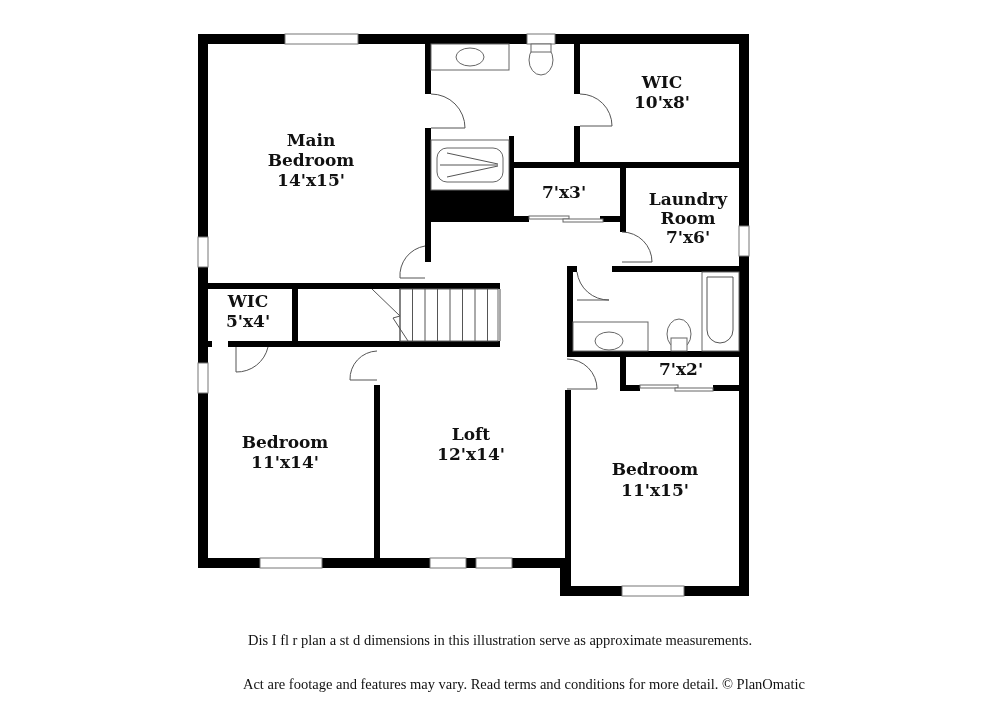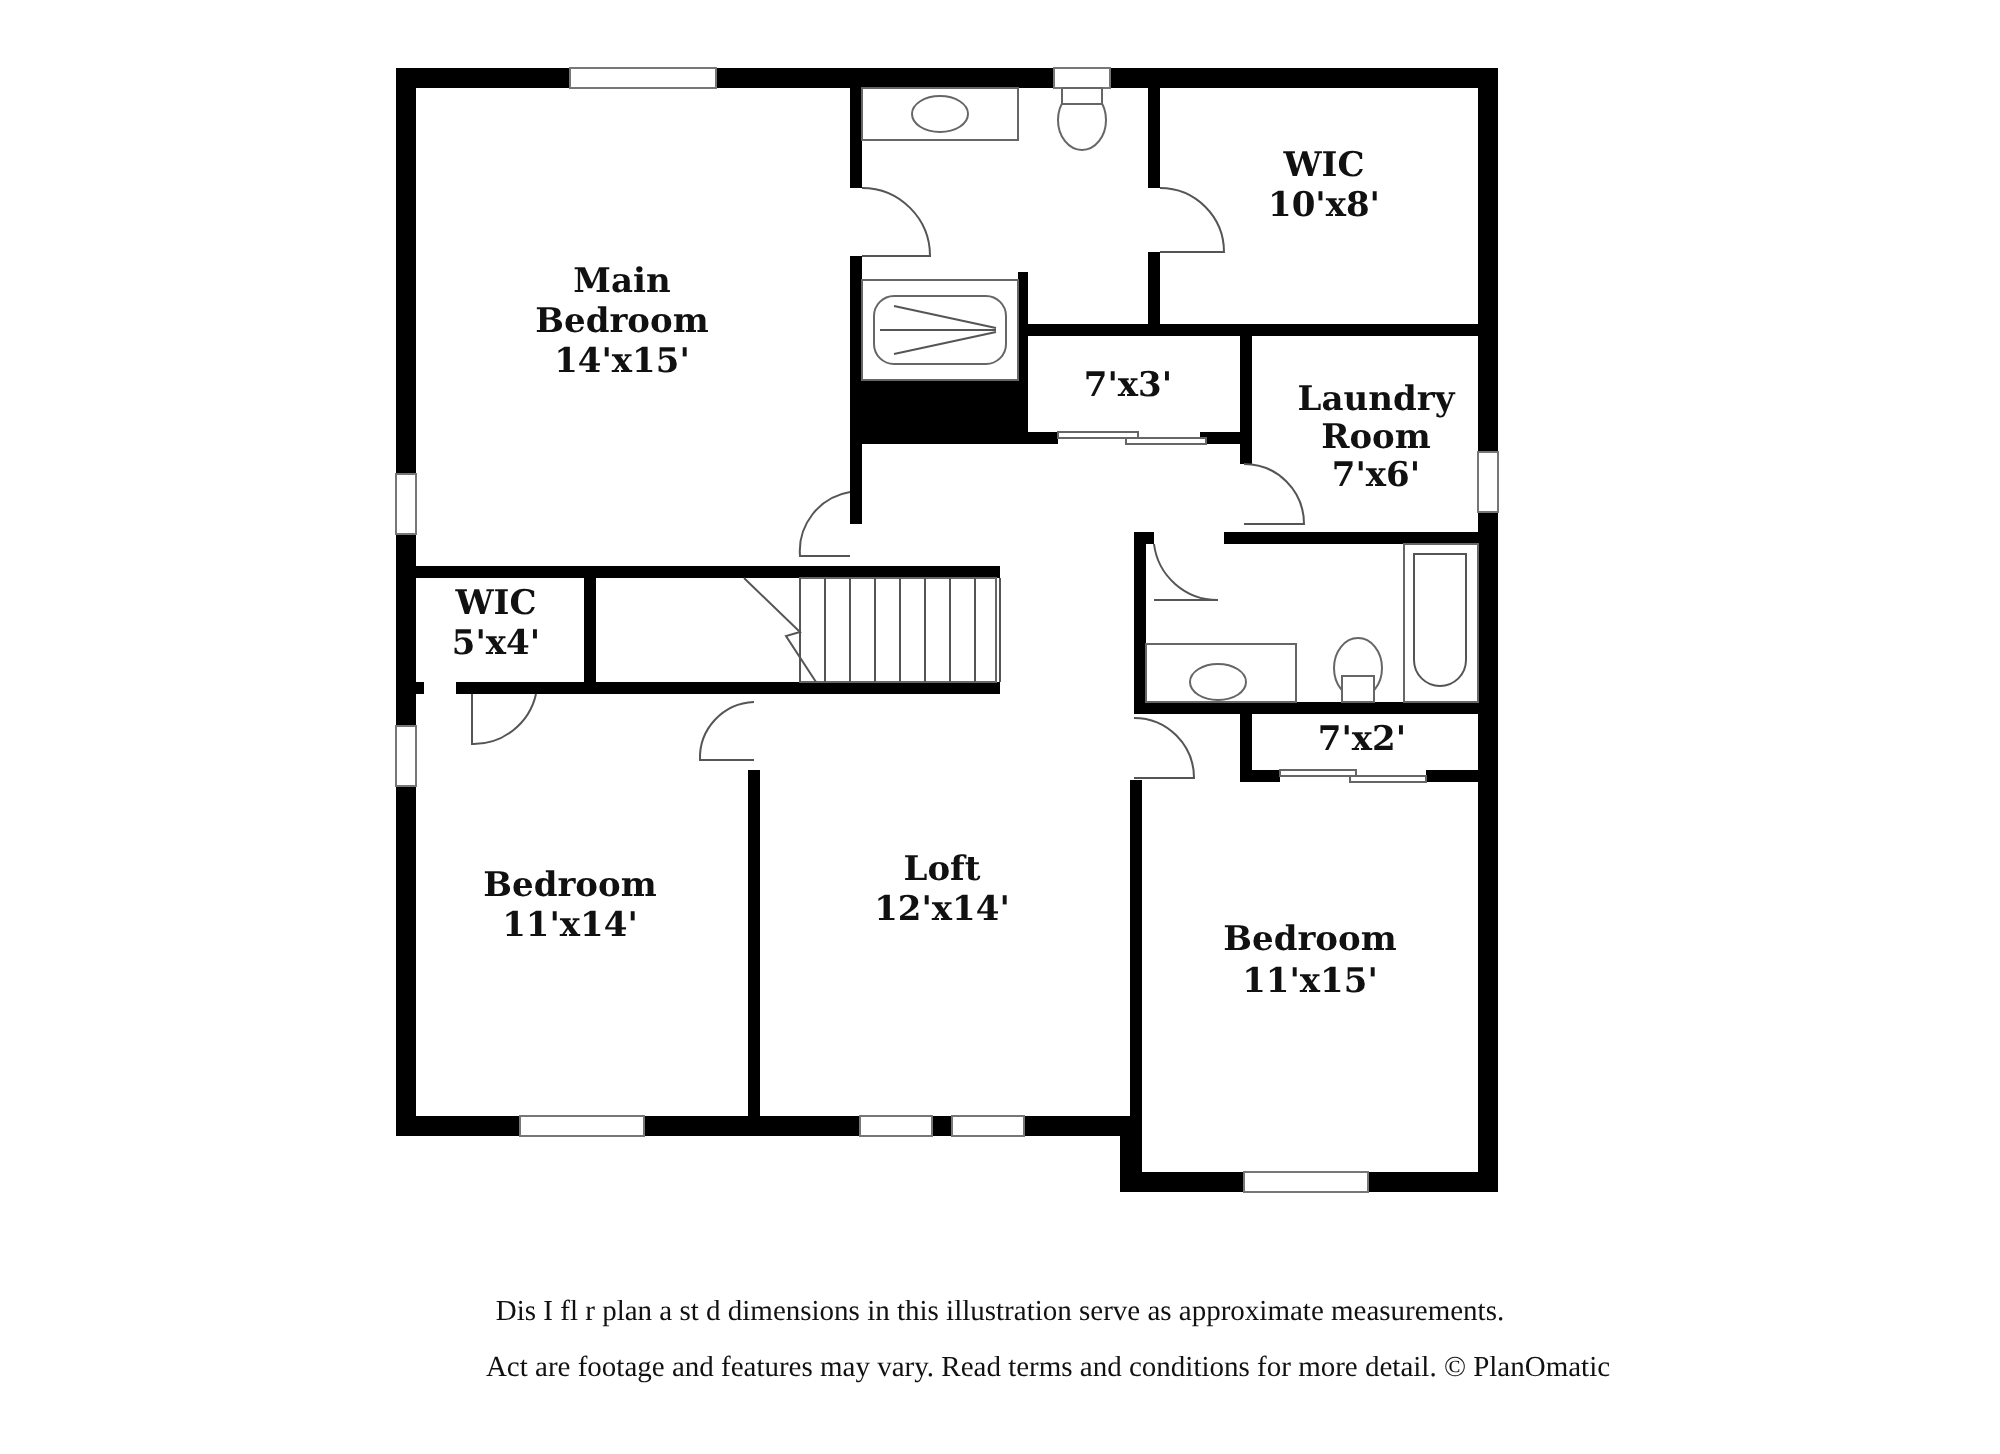--- a/index.html
+++ b/index.html
@@ -5,21 +5,21 @@
   html, body { margin:0; padding:0; background:#ffffff; }
   body { width:1000px; height:727px; position:relative; overflow:hidden; font-family:"DejaVu Serif", serif; }
   #plan { position:absolute; left:0; top:0; width:1000px; height:727px; }
   .wall { fill:#000; }
   .thin { fill:none; stroke:#555; stroke-width:1; }
   .fixture { fill:#fff; stroke:#666; stroke-width:1; }
   .win { fill:#fff; stroke:#777; stroke-width:1; }
   .room-label { font-family:"DejaVu Serif", serif; font-weight:bold; font-size:17px; fill:#111; text-anchor:middle; }
   .room-dim { font-family:"DejaVu Serif", serif; font-weight:bold; font-size:17px; fill:#111; text-anchor:middle; }
   .disclaimer { position:absolute; left:0; width:1000px; text-align:center; font-family:"Liberation Serif", serif; font-size:14.5px; color:#111; }
-  #disc1 { top:648px; }
+  #disc1 { top:632px; }
   #disc2 { top:676px;padding-left:24px; }
 </style>
 </head>
 <body>
 
 <svg id="plan" viewBox="0 0 1000 727" xmlns="http://www.w3.org/2000/svg">
 
   <g>
     <rect class="wall" x="198" y="34" width="551" height="10"></rect>
     <rect class="wall" x="198" y="34" width="10" height="534"></rect>

